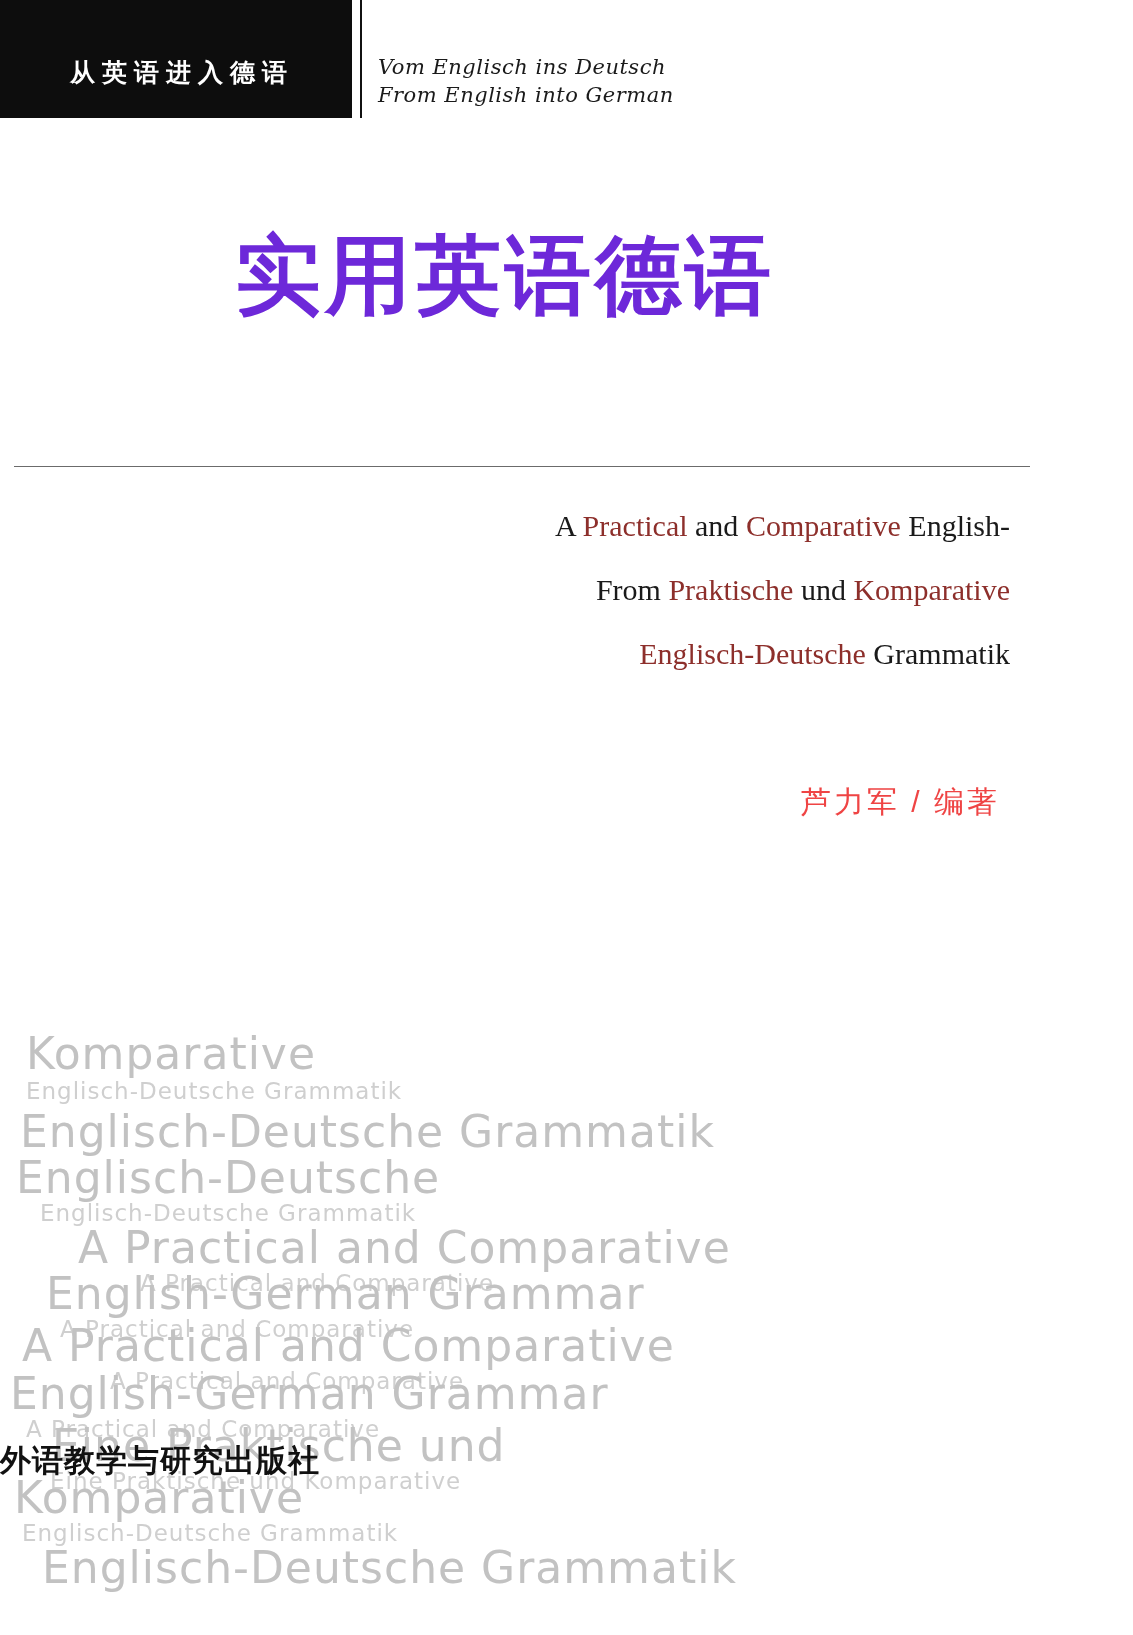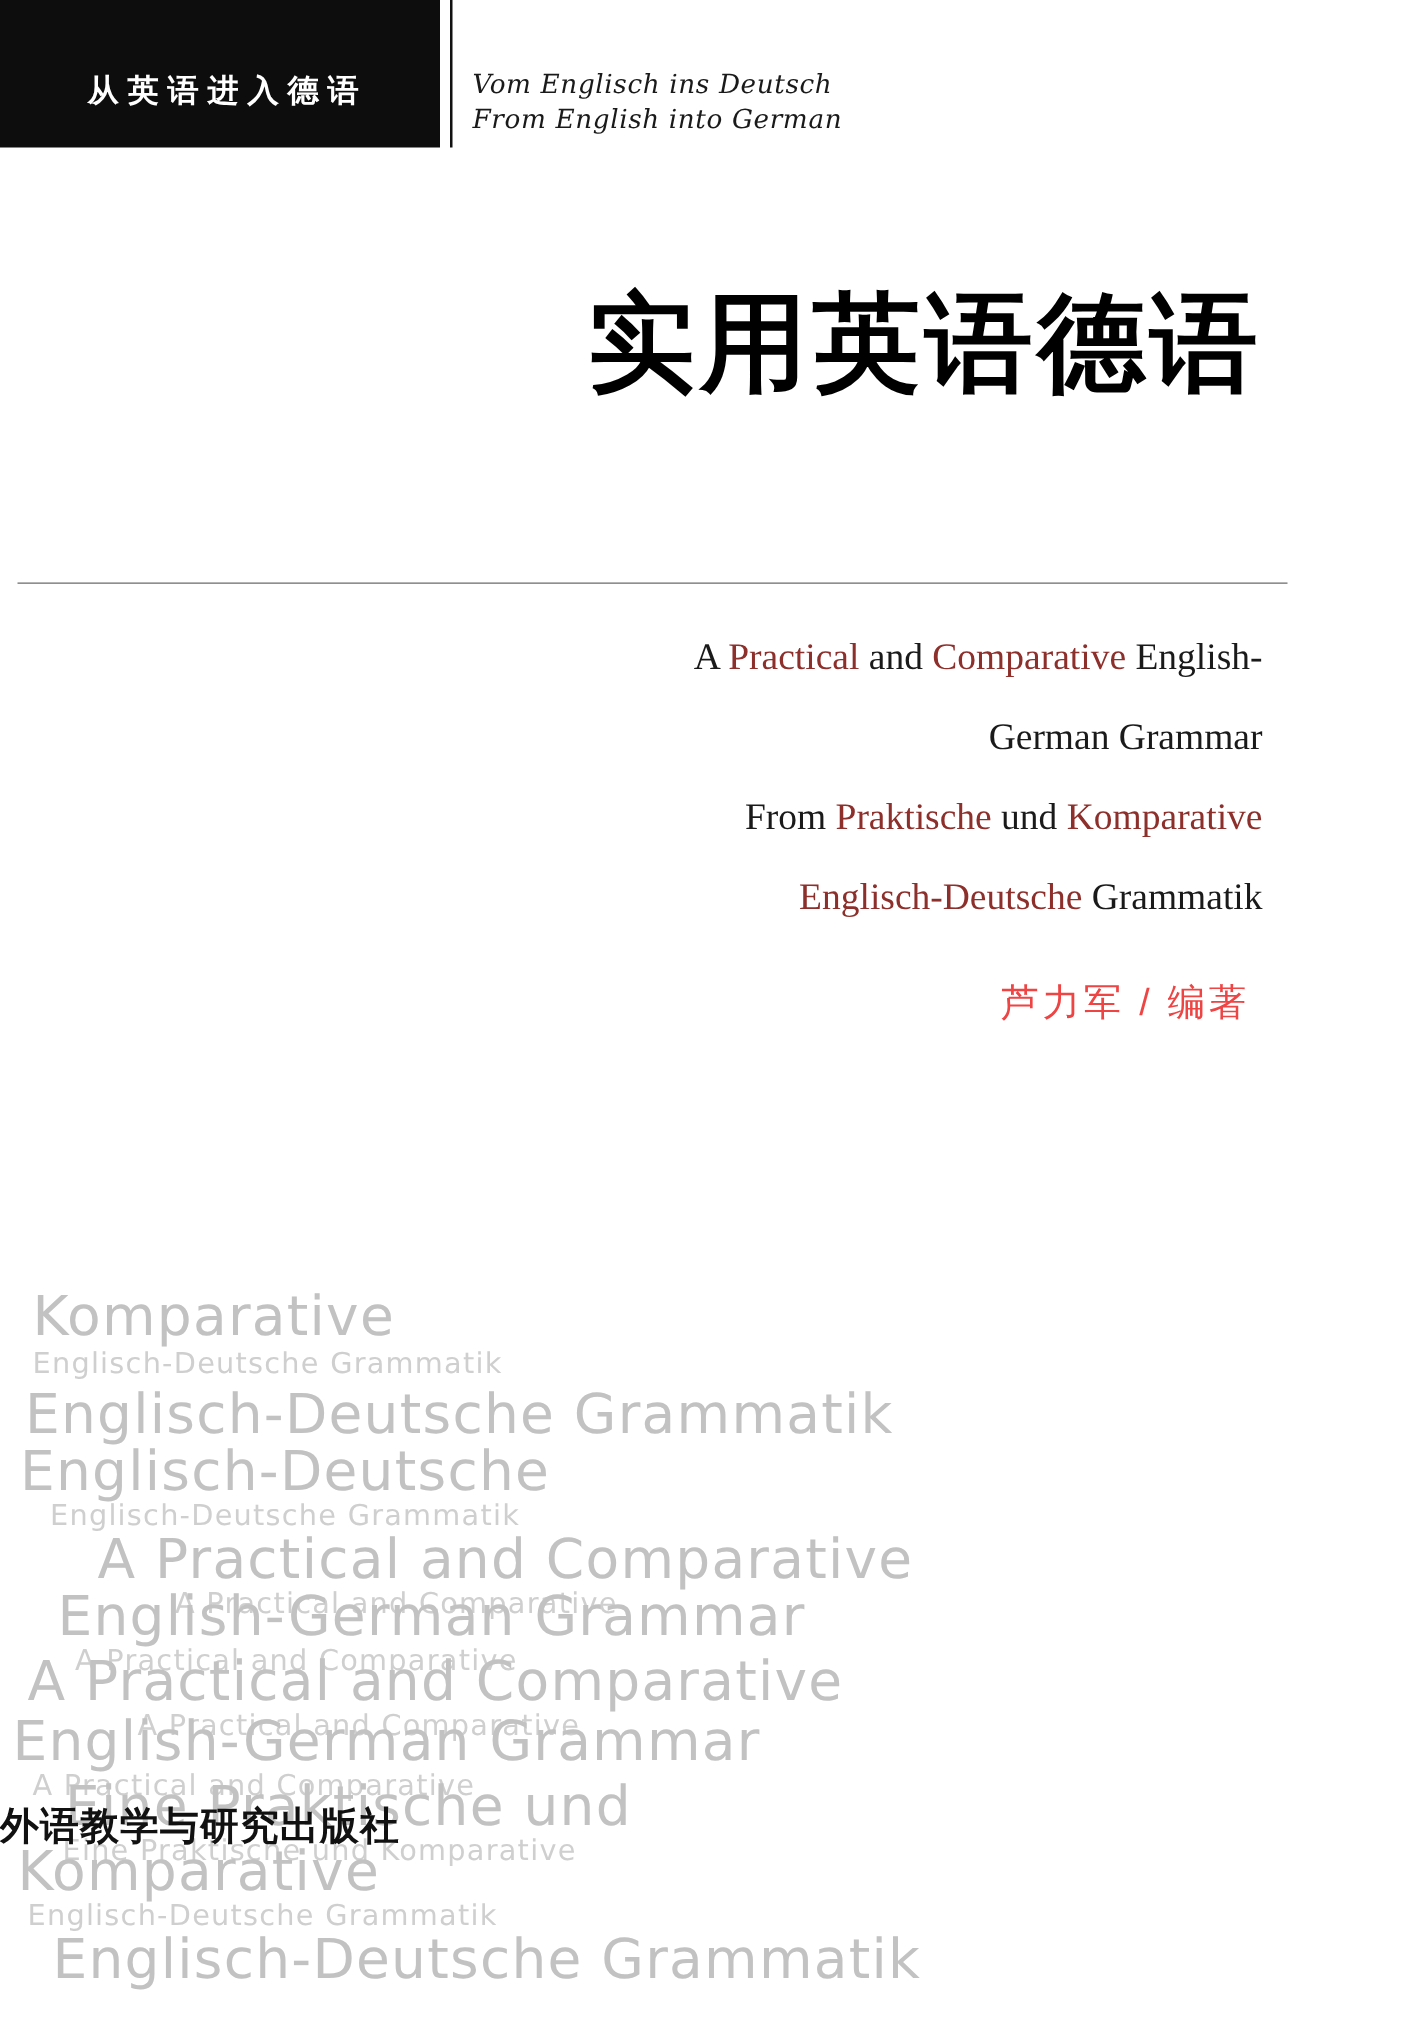--- a/index.html
+++ b/index.html
@@ -72,26 +72,26 @@
     letter-spacing: 0.5px;
     white-space: nowrap;
   }
 
   
   .title-cn {
     position: absolute;
     left: 0;
     top: 216px;
     width: 1010px;
-    text-align: right;
+    text-align: center;
     font-family: "Liberation Sans", sans-serif;
     font-weight: bold;
     font-size: 86px;
     line-height: 118px;
-    color: #000000;
+    color: #6d28d9;
     letter-spacing: 4px;
   }
   .title-cn .line2 {
     display: block;
   }
 
   .hr-main {
     position: absolute;
     left: 14px;
     top: 466px;
@@ -174,21 +174,20 @@
 <div class="title-cn">
   <span>实用英语德语</span>
 </div>
 
 <div class="hr-main"></div>
 
 <div class="subtitle">
   <div>
     <span>A </span><span class="accent">Practical</span><span> and </span><span class="accent">Comparative</span><span> English-</span>
   </div>
-  <div>German Grammar</div>
   <div>
     <span>From </span><span class="accent">Praktische</span><span> und </span><span class="accent">Komparative</span>
   </div>
   <div>
     <span class="accent">Englisch-Deutsche</span><span> Grammatik</span>
   </div>
 </div>
 
 <div class="author">芦力军 / 编著</div>
 

